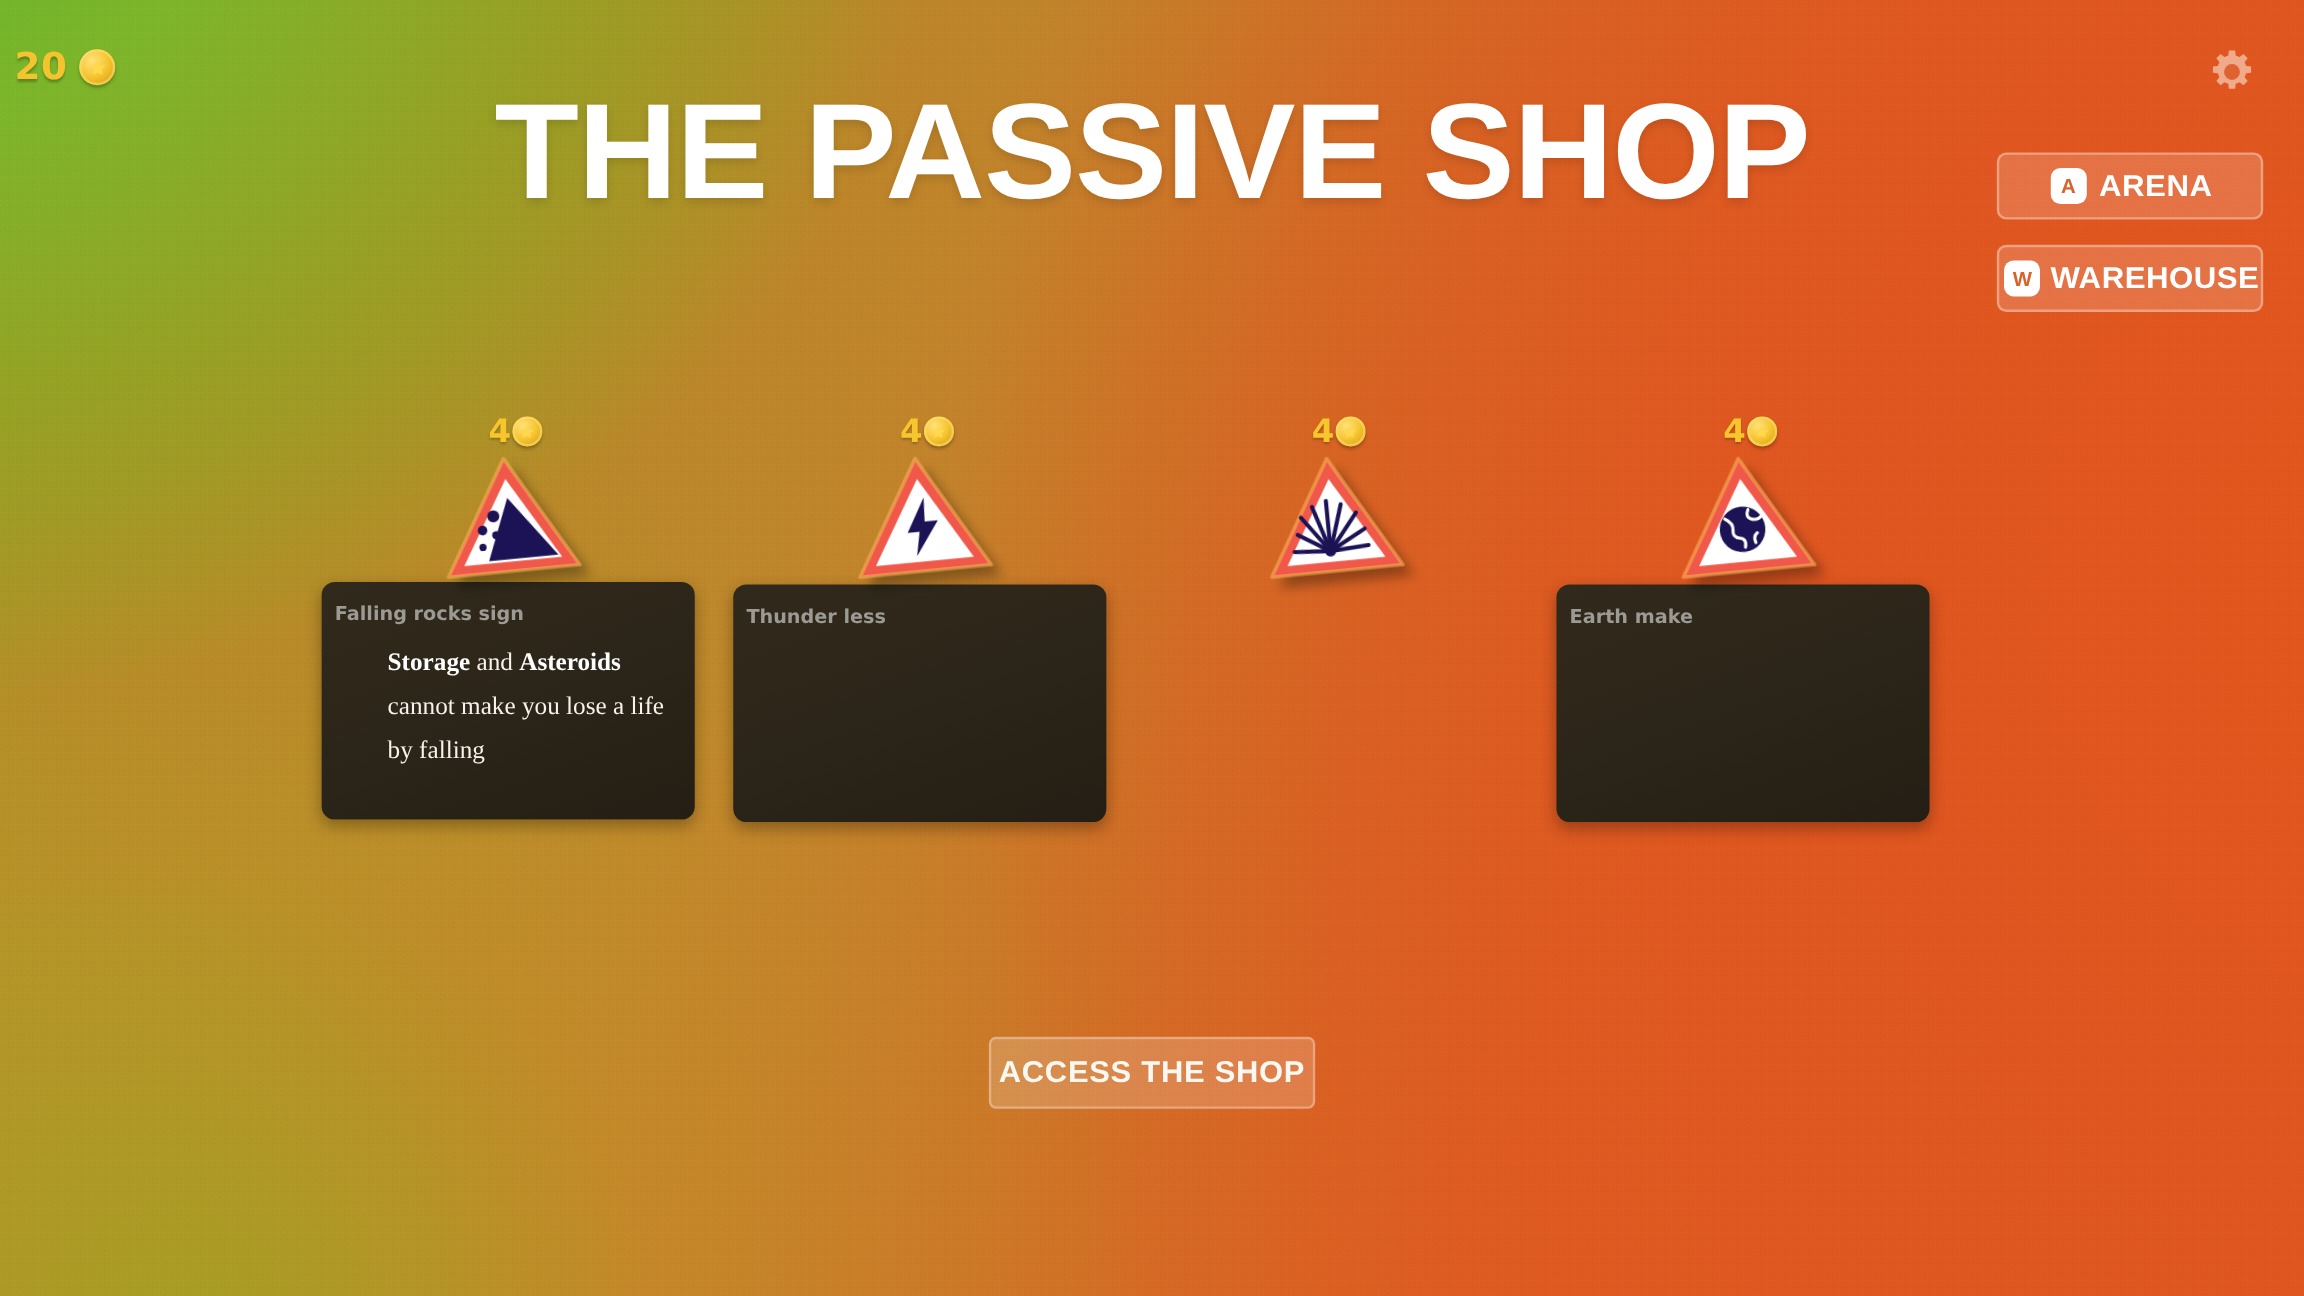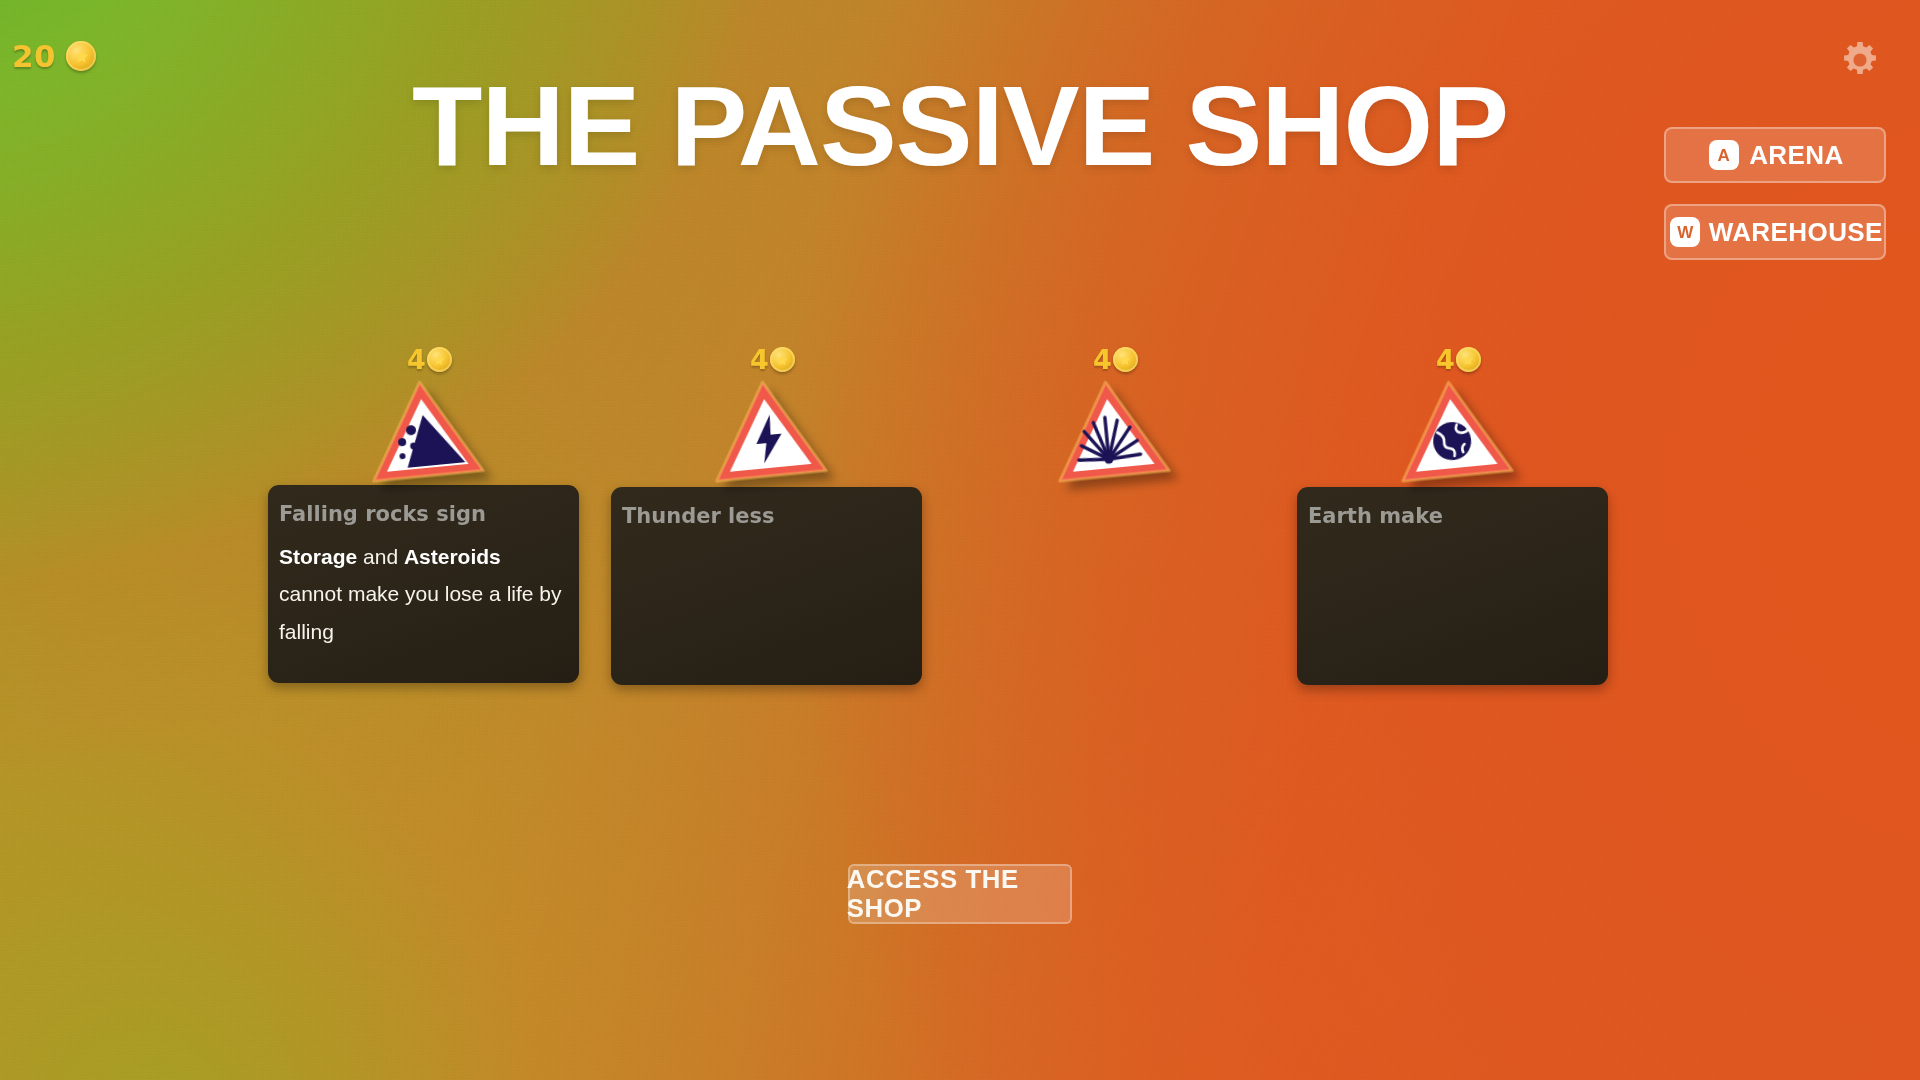--- a/index.html
+++ b/index.html
@@ -201,43 +201,44 @@
     width: 100%;
     background: linear-gradient(160deg, #312a1c 0%, #2b2418 55%, #241e14 100%);
     border-radius: 11px;
     padding: 18px 11px 20px 11px;
     box-shadow: 0 5px 12px rgba(0,0,0,.30);
     min-height: 198px;
   }
   .card-title {
     font-family: "DejaVu Sans", sans-serif;
     font-weight: bold;
-    font-size: 21px;
+    font-size: 16px;
     color: #9b9a94;
     margin-bottom: 12px;
     line-height: 1.1;
   }
   .card-body {
-    font-family: Liberation Sans, sans-serif;
+    font-family: Liberation Serif, serif;
     font-size: 21px;
     line-height: 1.78;
     color: #f6f3ec;
+    margin-left: 44px;
   }
   .card-body b { font-weight: bold; color: #ffffff; }
 
   
   .shop-item.offset-up .info-card { margin-top: -2px; }
 
   
   #access-shop-button {
     position: absolute;
     left: 50%;
     transform: translateX(-50%);
     top: 864px;
-    width: 224px;
+    width: 272px;
     height: 60px;
     border: 2px solid rgba(255,255,255,.30);
     border-radius: 6px;
     background: rgba(255,255,255,.18);
     display: flex;
     align-items: center;
     justify-content: center;
     cursor: pointer;
     z-index: 5;
   }

